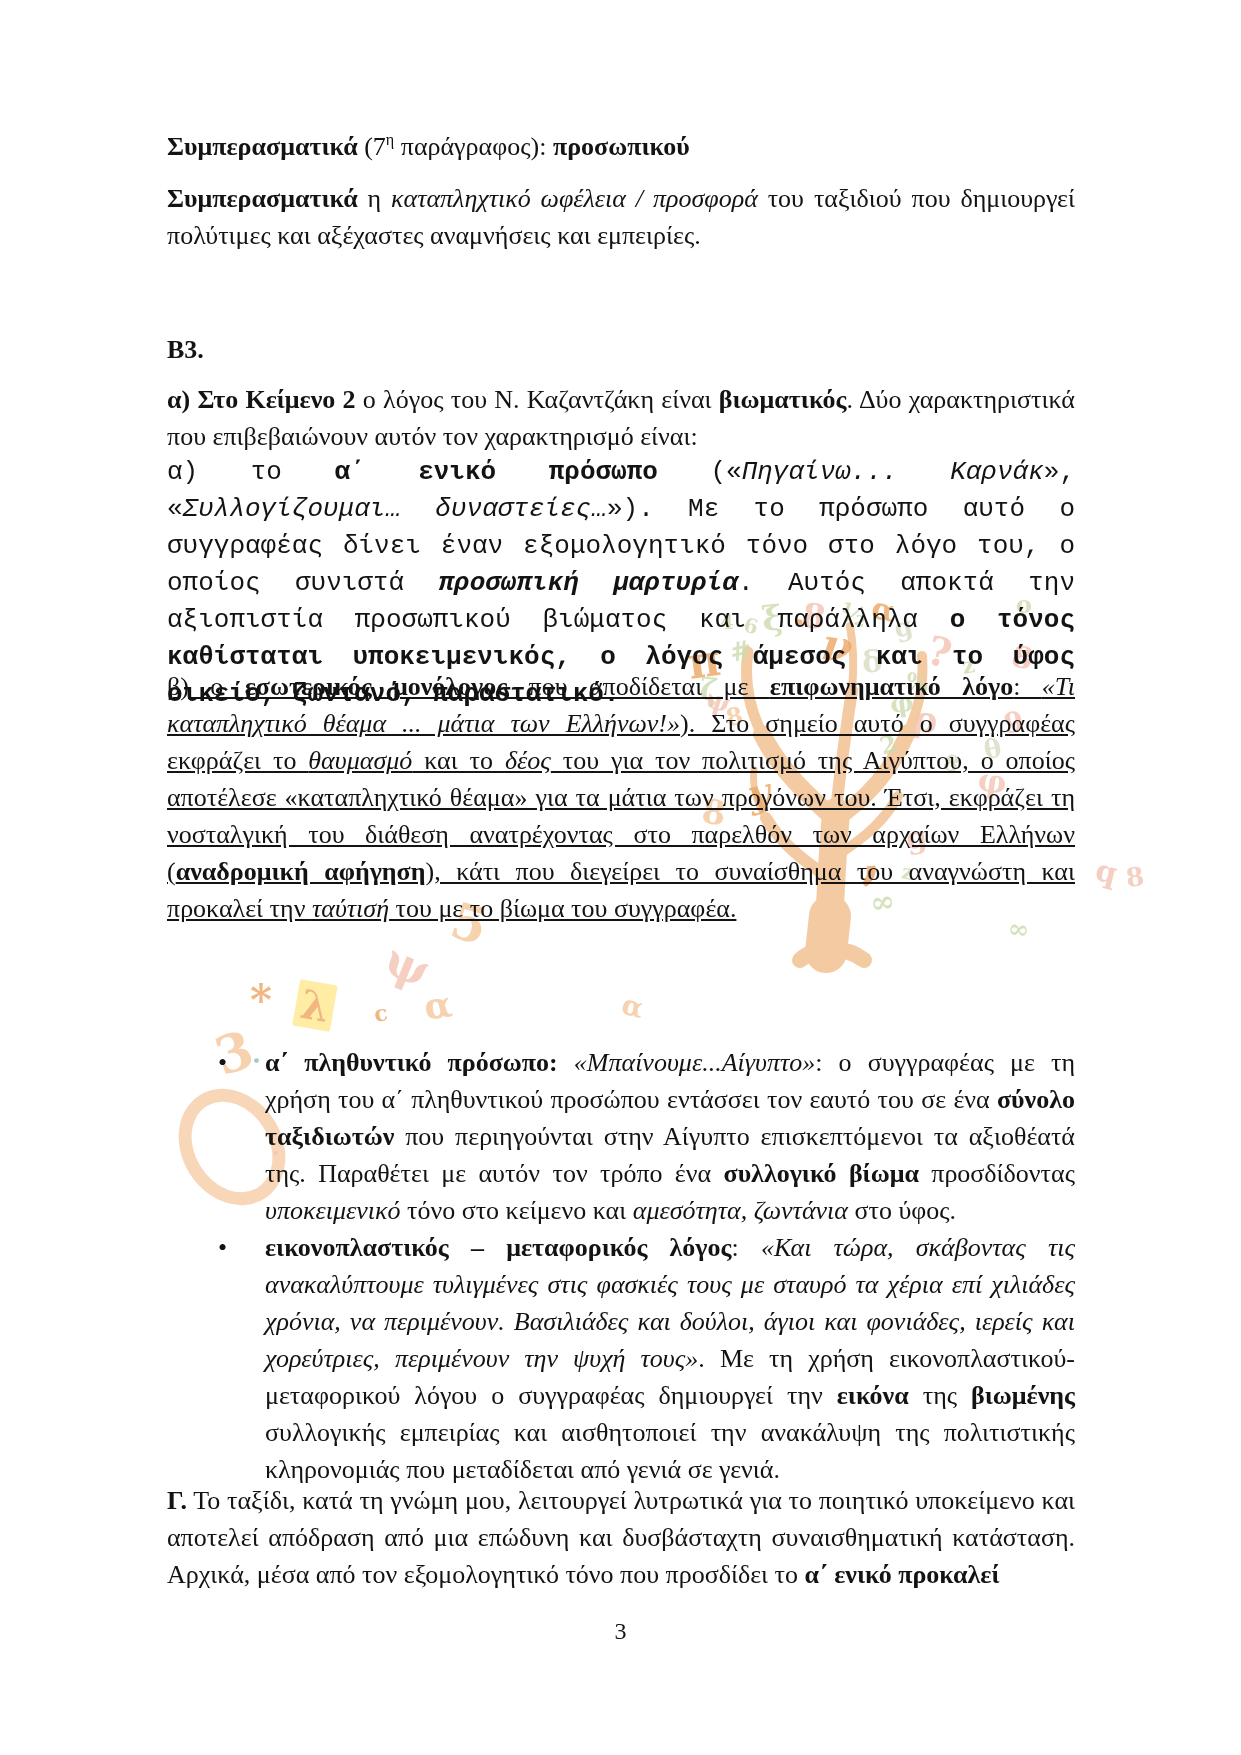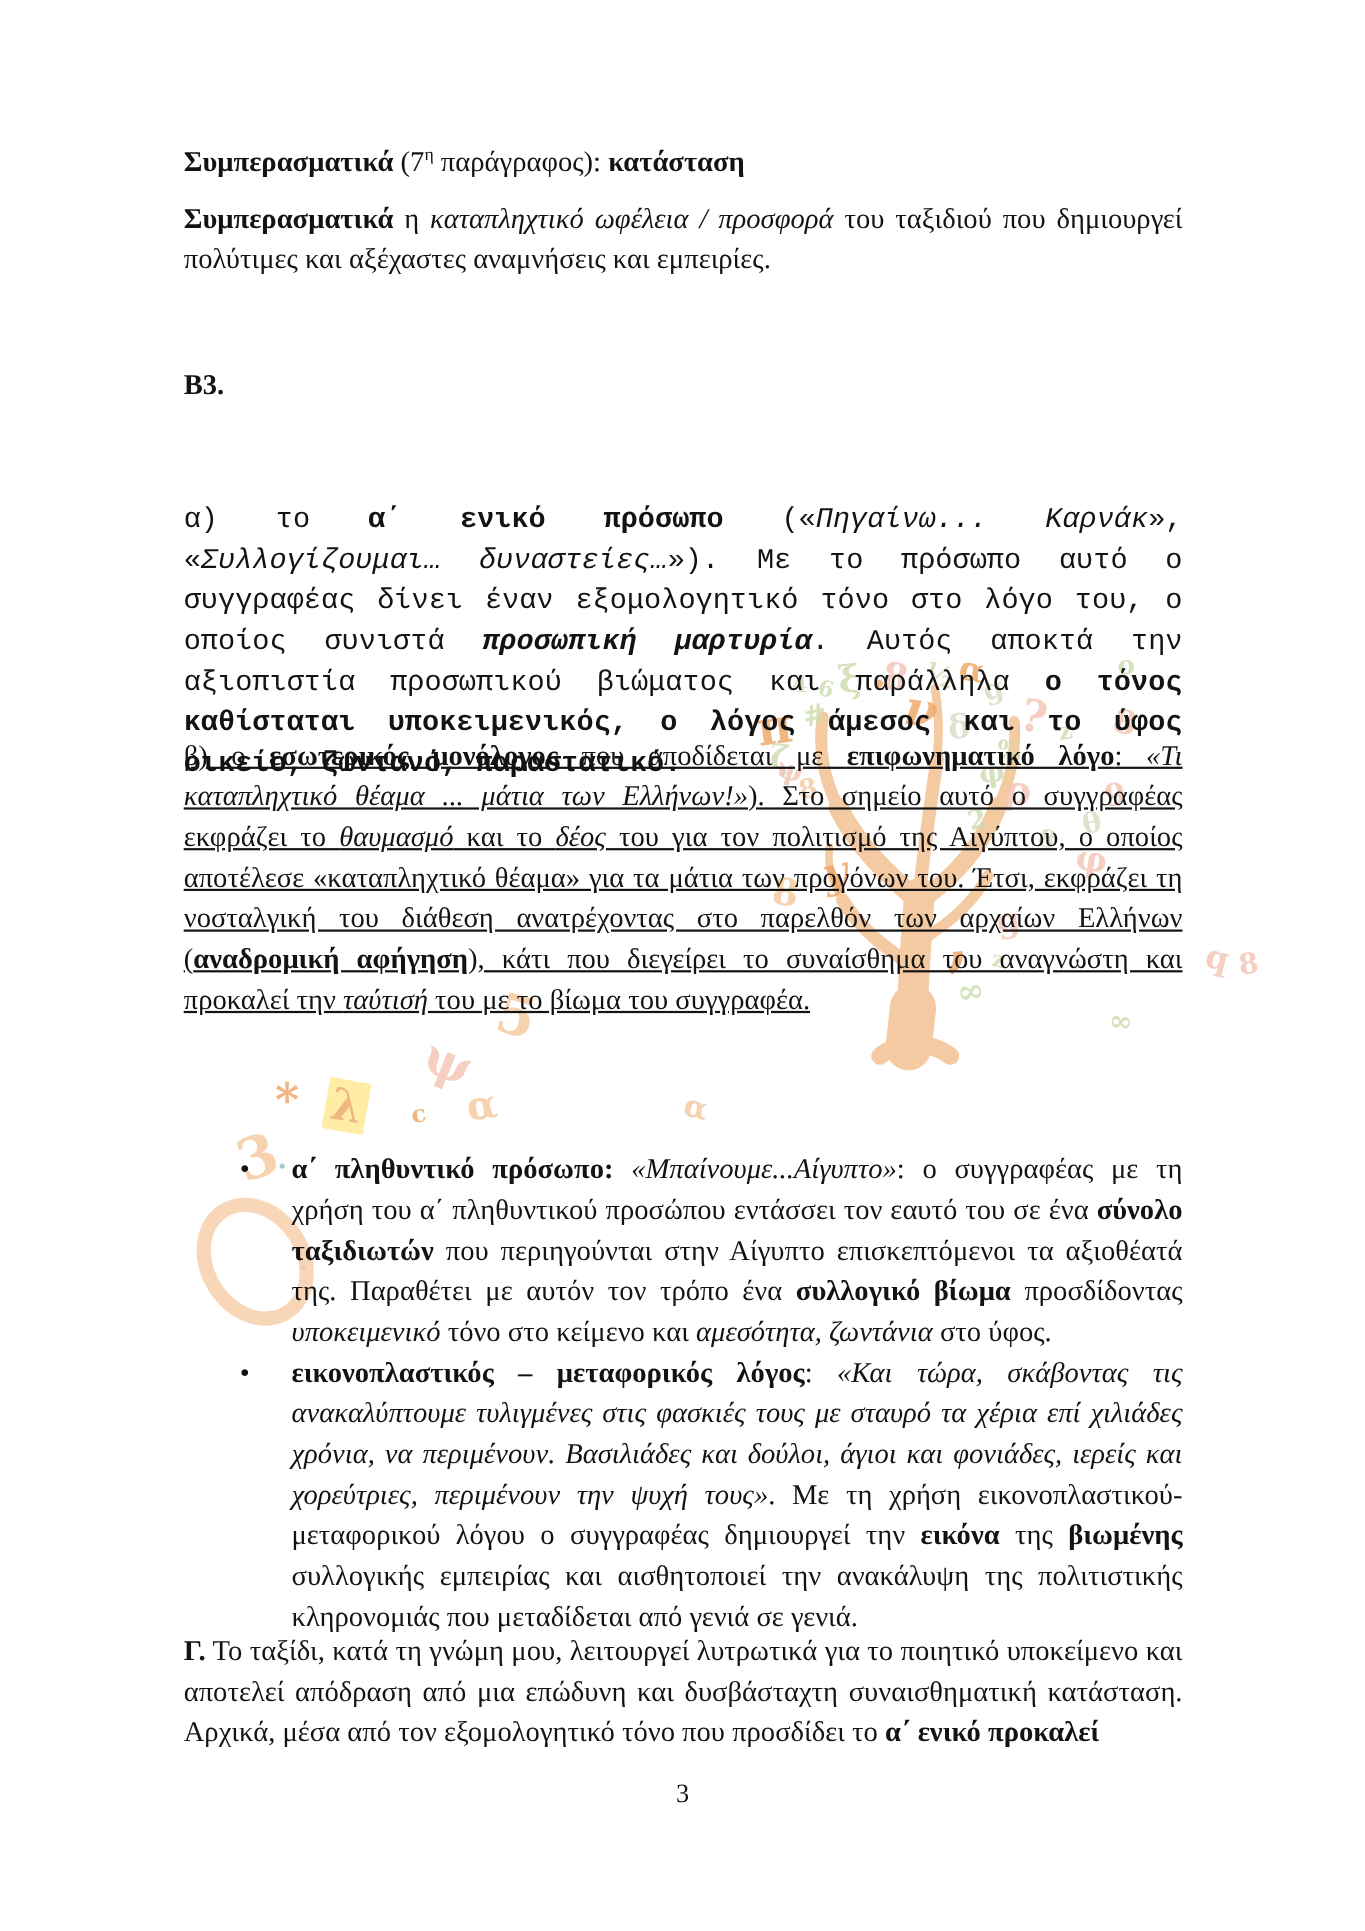--- a/index.html
+++ b/index.html
@@ -133,26 +133,27 @@
       <span class="wm-sym wm-hl" style="font-size: 40px; color: rgb(237, 166, 100); left: 296px; top: 982px; transform: rotate(10deg);">λ</span>
       <span class="wm-sym" style="font-size: 36px; color: rgb(245, 199, 155); left: 424px; top: 984px; transform: rotate(-8deg);">α</span>
       <span class="wm-sym" style="font-size: 22px; color: rgb(237, 166, 100); left: 374px; top: 1000px; transform: rotate(-10deg);">c</span>
       <span class="wm-sym" style="font-size: 28px; color: rgb(245, 199, 155); left: 622px; top: 990px; transform: rotate(14deg);">α</span>
       <span class="wm-sym" style="font-size: 52px; color: rgb(245, 199, 155); left: 216px; top: 1022px; transform: rotate(-18deg);">3</span>
       <span class="wm-sym" style="font-size: 26px; color: rgb(143, 191, 180); left: 252px; top: 1046px; transform: rotate(0deg);">·</span>
       <span class="wm-ellipse" style="width: 74px; height: 96px; border-width: 13px; border-color: rgb(245, 201, 160); left: 182px; top: 1086px; transform: rotate(-32deg);"></span>
       <span class="wm-sym" style="font-size: 22px; color: rgb(242, 196, 180); left: 272px; top: 1140px; transform: rotate(0deg);">·</span>
     </div>
 
-  <div class="doc-block blk-conclusion-heading"><span class="b">Συμπερασματικά</span><span> (7</span><span class="sup">η</span><span> παράγραφος): </span><span class="b">κατάσταση</span></div>
+  <div class="doc-block blk-conclusion-heading"><span class="b">Συμπερασματικά</span><span> (7</span><span class="sup">η</span><span> παράγραφος): </span><span class="b">προσωπικού</span></div>
 
   <div class="doc-block blk-conclusion-paragraph"><span class="b">Συμπερασματικά</span><span> η </span><span class="i">καταπληχτικό ωφέλεια / προσφορά</span><span> του ταξιδιού που δημιουργεί πολύτιμες και αξέχαστες αναμνήσεις και εμπειρίες.</span></div>
 
   <div class="doc-block blk-b3-heading"><span class="b">Β3.</span></div>
 
+  <div class="doc-block blk-b3-intro"><span class="b">α) Στο Κείμενο 2 </span><span>ο λόγος του Ν. Καζαντζάκη είναι </span><span class="b">βιωματικός</span><span>. Δύο χαρακτηριστικά που επιβεβαιώνουν αυτόν τον χαρακτηρισμό είναι:</span></div>
 
   <div class="doc-block blk-point-a"><span>α) το </span><span class="b">α΄ ενικό πρόσωπο</span><span> («</span><span class="i">Πηγαίνω... Καρνάκ</span><span>», «</span><span class="i">Συλλογίζουμαι… δυναστείες…</span><span>»). Με το πρόσωπο αυτό ο συγγραφέας δίνει έναν εξομολογητικό τόνο στο λόγο του, ο οποίος συνιστά </span><span class="b i">προσωπική μαρτυρία</span><span>. Αυτός αποκτά την αξιοπιστία προσωπικού βιώματος και παράλληλα </span><span class="b">ο τόνος καθίσταται υποκειμενικός, ο λόγος άμεσος και το ύφος οικείο, ζωντανό, παραστατικό.</span></div>
 
   <div class="doc-block blk-point-b"><span>β) ο </span><span class="b">εσωτερικός μονόλογος</span><span> που αποδίδεται με </span><span class="b">επιφωνηματικό λόγο</span><span>: </span><span class="i">«Τι καταπληχτικό θέαμα ... μάτια των Ελλήνων!»</span><span>). Στο σημείο αυτό ο συγγραφέας εκφράζει το </span><span class="i">θαυμασμό</span><span> και το </span><span class="i">δέος</span><span> του για τον πολιτισμό της Αιγύπτου, ο οποίος αποτέλεσε «καταπληχτικό θέαμα» για τα μάτια των προγόνων του. Έτσι, εκφράζει τη νοσταλγική του διάθεση ανατρέχοντας στο παρελθόν των αρχαίων Ελλήνων (</span><span class="b">αναδρομική αφήγηση</span><span>), κάτι που διεγείρει το συναίσθημα του αναγνώστη και προκαλεί την </span><span class="i">ταύτισή</span><span> του με το βίωμα του συγγραφέα.</span></div>
 
 
   <div class="doc-block blk-bullet-list">
     <div class="bullet-item"><span class="b">α΄ πληθυντικό πρόσωπο: </span><span class="i">«Μπαίνουμε...Αίγυπτο»</span><span>: ο συγγραφέας με τη χρήση του α΄ πληθυντικού προσώπου εντάσσει τον εαυτό του σε ένα </span><span class="b">σύνολο ταξιδιωτών</span><span> που περιηγούνται στην Αίγυπτο επισκεπτόμενοι τα αξιοθέατά της. Παραθέτει με αυτόν τον τρόπο ένα </span><span class="b">συλλογικό βίωμα</span><span> προσδίδοντας </span><span class="i">υποκειμενικό</span><span> τόνο στο κείμενο και </span><span class="i">αμεσότητα, ζωντάνια</span><span> στο ύφος.</span></div>
     <div class="bullet-item"><span class="b">εικονοπλαστικός – μεταφορικός λόγος</span><span>: </span><span class="i">«Και τώρα, σκάβοντας τις ανακαλύπτουμε τυλιγμένες στις φασκιές τους με σταυρό τα χέρια επί χιλιάδες χρόνια, να περιμένουν. Βασιλιάδες και δούλοι, άγιοι και φονιάδες, ιερείς και χορεύτριες, περιμένουν την ψυχή τους»</span><span>. Με τη χρήση εικονοπλαστικού-μεταφορικού λόγου ο συγγραφέας δημιουργεί την </span><span class="b">εικόνα</span><span> της </span><span class="b">βιωμένης</span><span> συλλογικής εμπειρίας και αισθητοποιεί την ανακάλυψη της πολιτιστικής κληρονομιάς που μεταδίδεται από γενιά σε γενιά.</span></div>
   </div>

